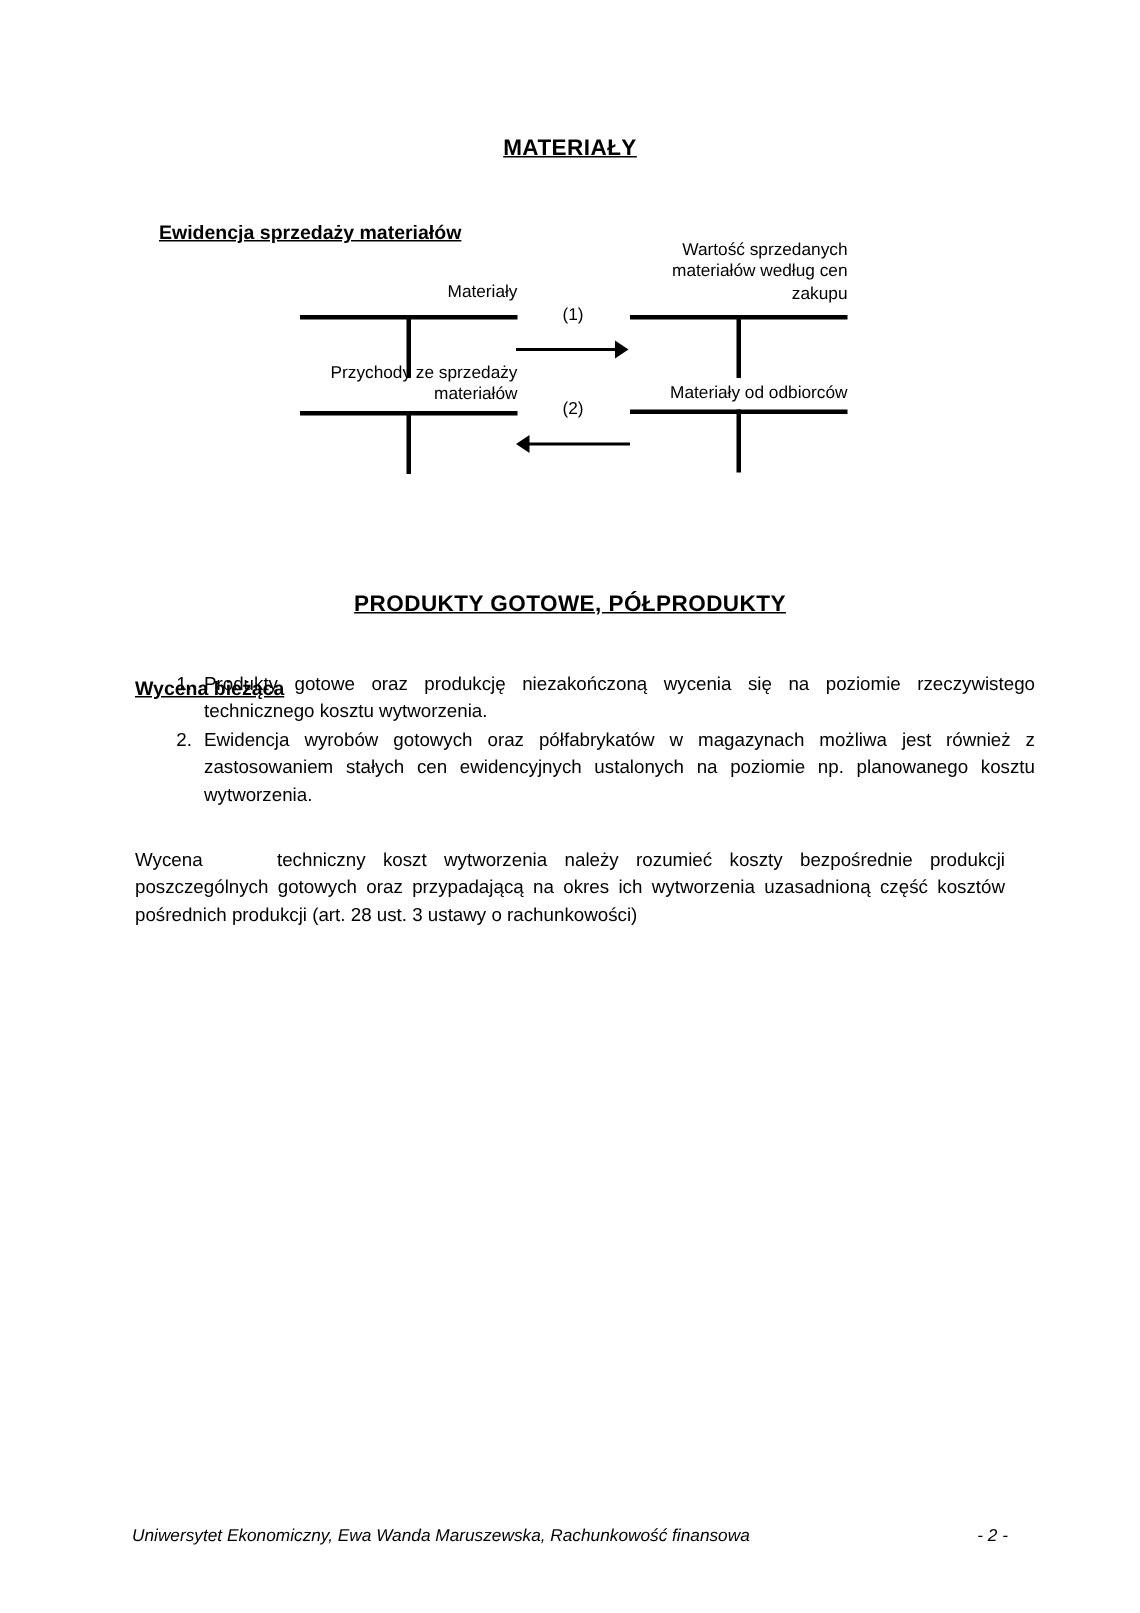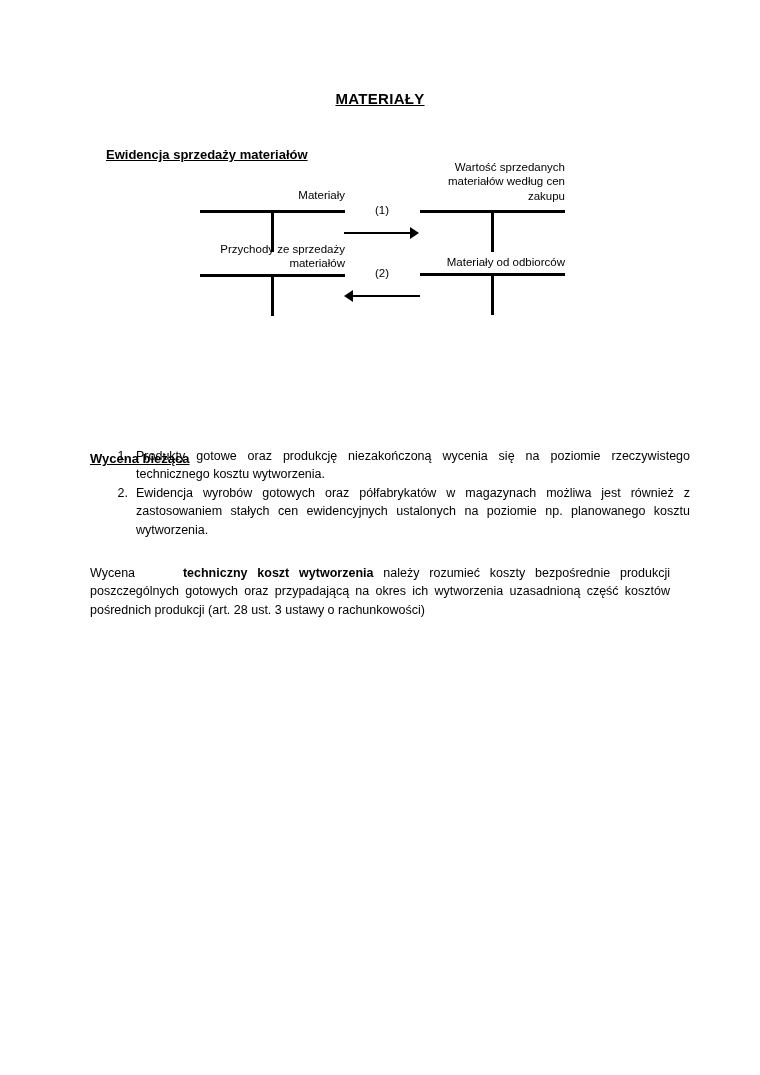--- a/index.html
+++ b/index.html
@@ -157,21 +157,21 @@
 
   #para-przez {
     position: absolute;
     left: 90px;
     top: 551px;
     width: 580px;
     font-size: 12.5px;
     line-height: 1.5;
     text-align: justify;
   }
-  #para-przez b { font-weight: bold; margin-left: 38px; }
+  #para-przez b { font-weight: normal; margin-left: 38px; }
 
   
   .footer {
     position: absolute;
     left: 0;
     top: 1018px;
     width: 760px;
     height: 20px;
   }
   .footer-left {
@@ -234,30 +234,35 @@
     <div class="arrow-label" id="label1">(1)</div>
 
     <div class="arrow left" id="arrow2">
       <div class="line"></div>
       <div class="head"></div>
     </div>
     <div class="arrow-label" id="label2">(2)</div>
 
   </div>
 
+  <div class="section-title" id="title-produkty">PRODUKTY GOTOWE, PÓŁPRODUKTY</div>
 
   <div class="sub-head" id="subhead-wycena">Wycena bieżąca</div>
 
   <ol class="numbered-list">
     <li>
       <span class="num">1.</span>
       <span>Produkty gotowe oraz produkcję niezakończoną wycenia się na poziomie rzeczywistego technicznego kosztu wytworzenia.</span>
     </li>
     <li>
       <span class="num">2.</span>
       <span>Ewidencja wyrobów gotowych oraz półfabrykatów w magazynach możliwa jest również z zastosowaniem stałych cen ewidencyjnych ustalonych na poziomie np. planowanego kosztu wytworzenia.</span>
     </li>
   </ol>
 
   <p id="para-przez"><span>Wycena </span><b>techniczny koszt wytworzenia</b><span> należy rozumieć koszty bezpośrednie produkcji poszczególnych gotowych oraz przypadającą na okres ich wytworzenia uzasadnioną część kosztów pośrednich produkcji (art. 28 ust. 3 ustawy o rachunkowości)</span></p>
 
+  <div class="footer">
+    <div class="footer-left">Uniwersytet Ekonomiczny, Ewa Wanda Maruszewska, Rachunkowość finansowa</div>
+    <div class="footer-right">- 2 -</div>
+  </div>
 
 </div>
 
 </body></html>

